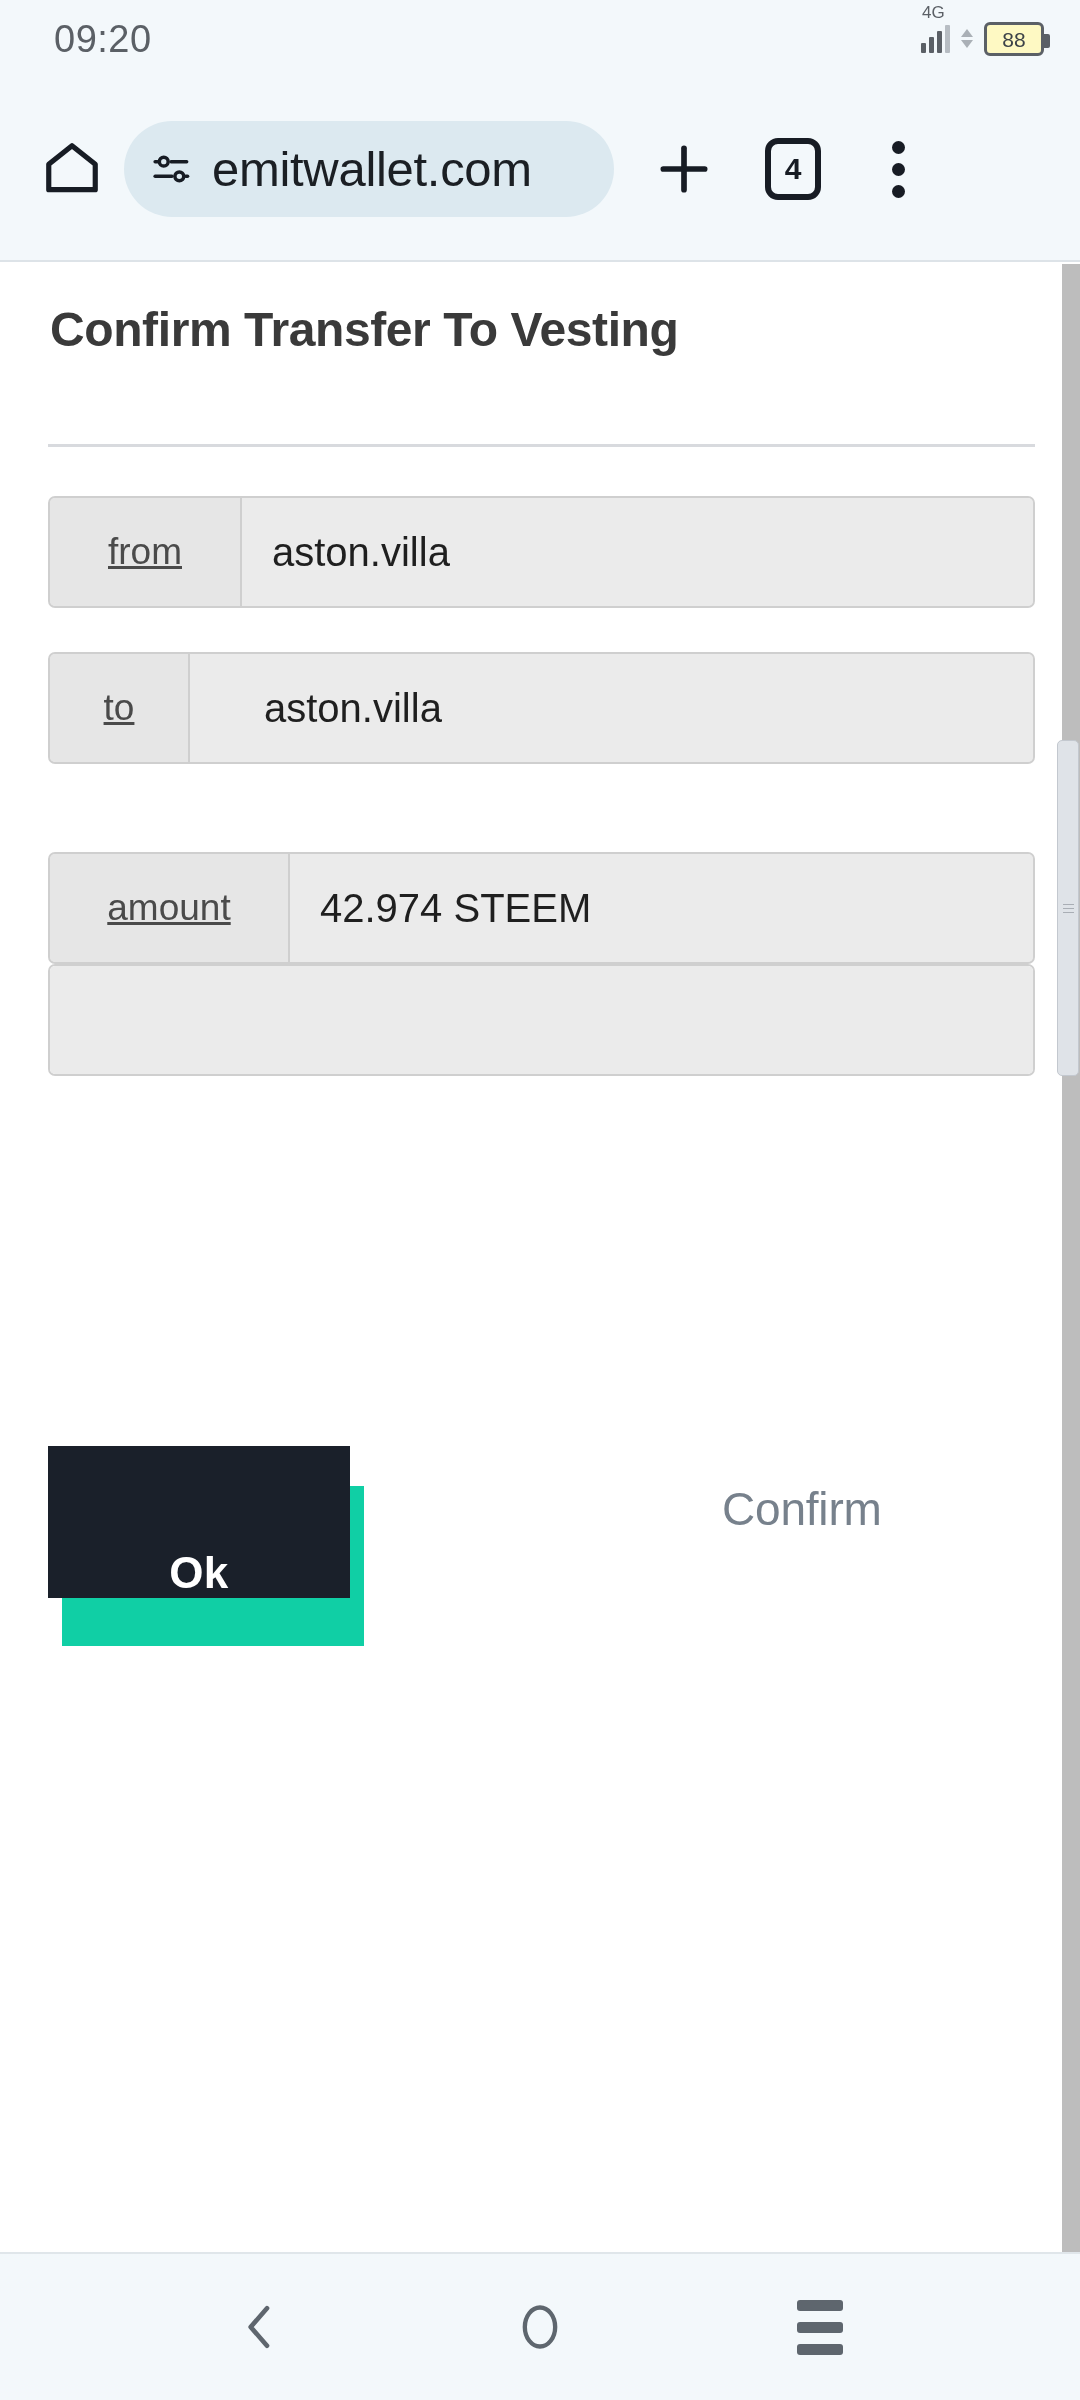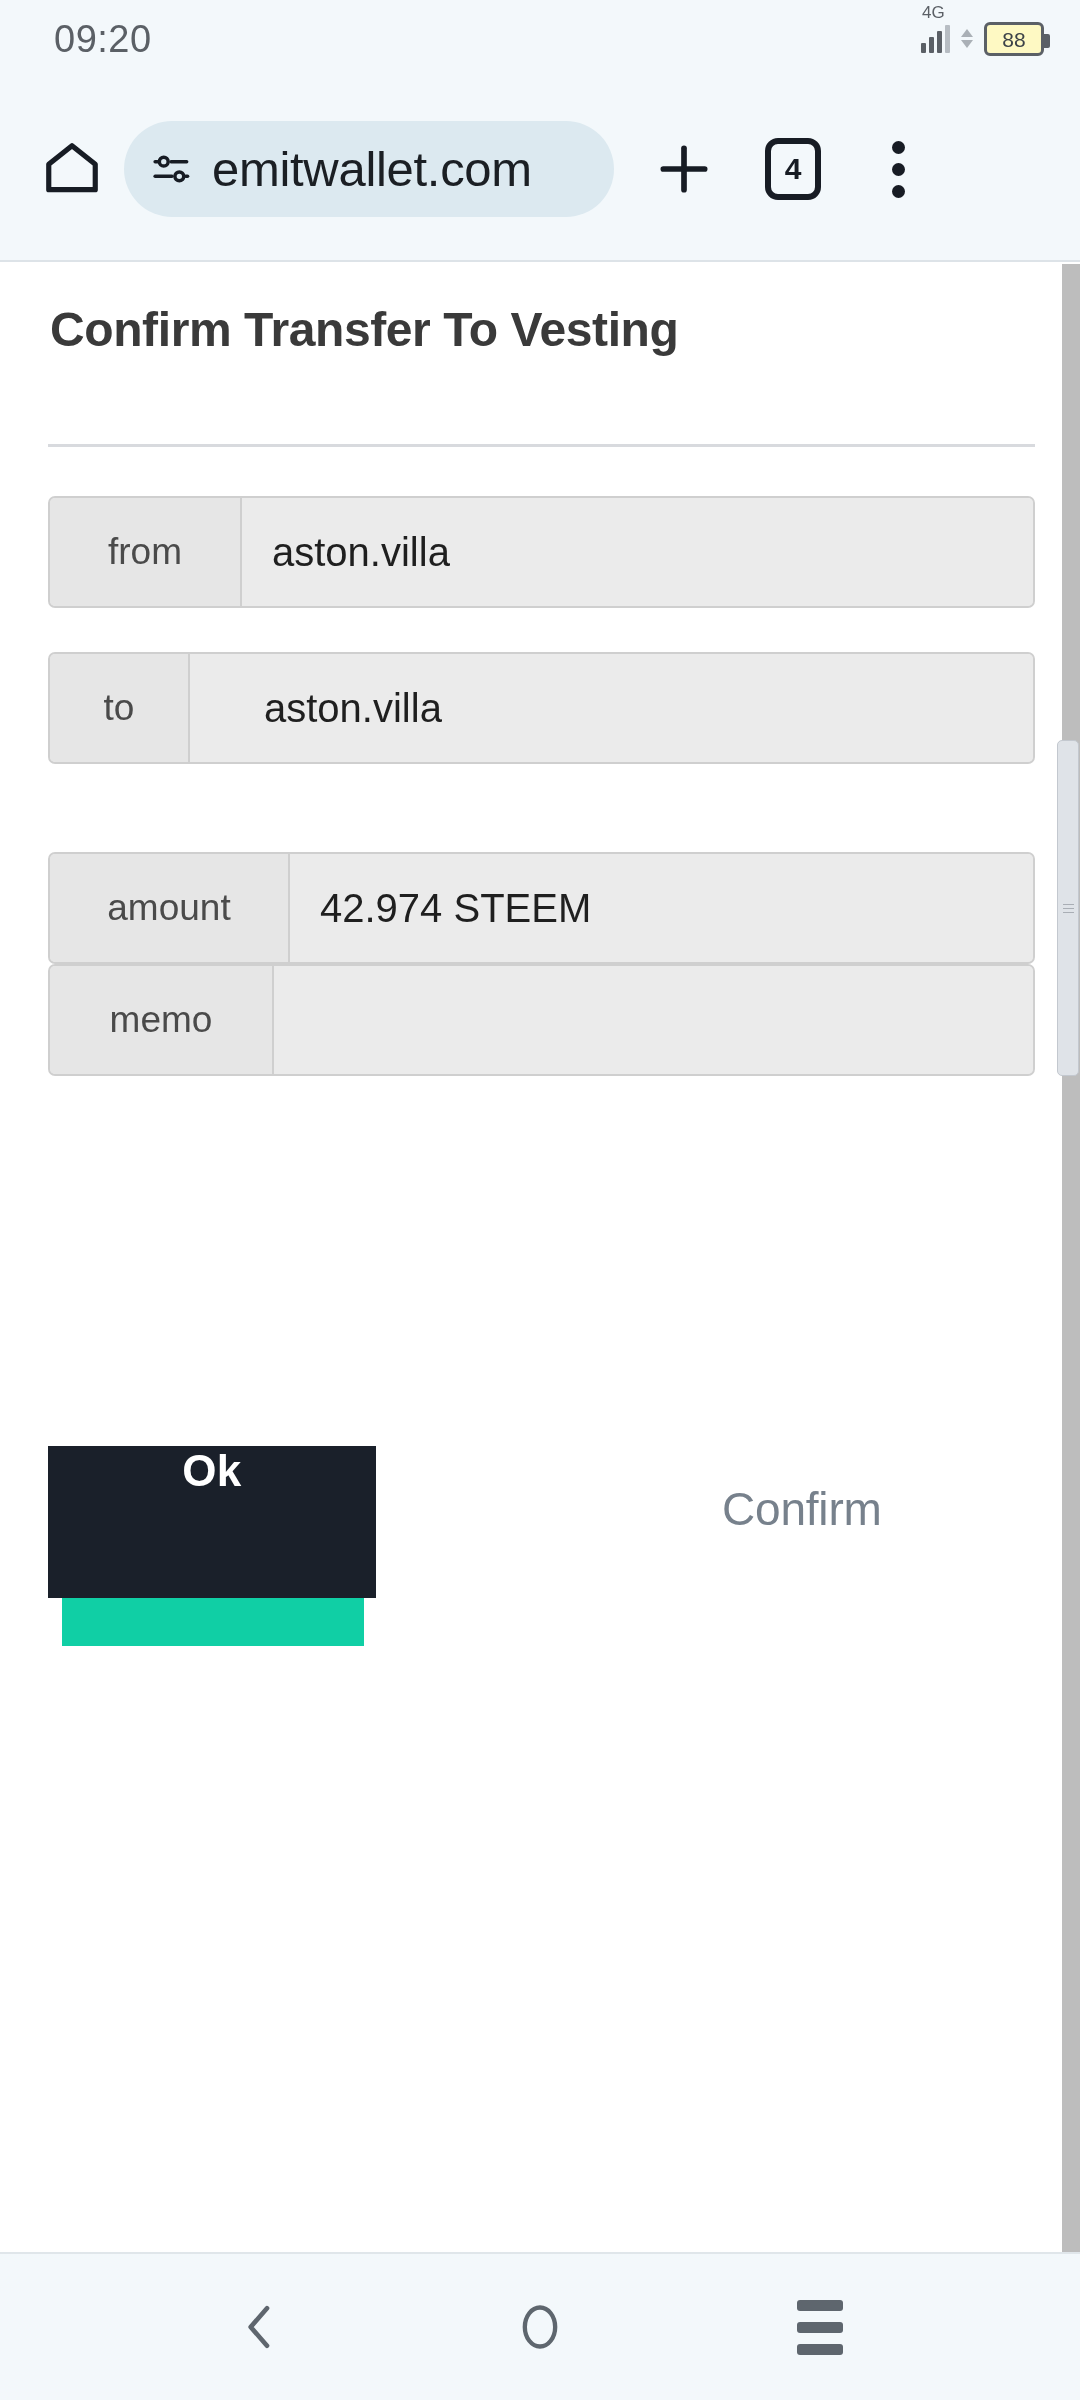--- a/index.html
+++ b/index.html
@@ -160,20 +160,21 @@
     background:#ebebeb;
     overflow:hidden;
   }
   .field-label {
     background:#e6e6e6;
     border-right:2px solid #cfcfcf;
     display:flex; align-items:center;
     padding:0 32px;
     font-size:37px; color:#4a4a4a;
     white-space:nowrap;
+    text-decoration:underline;
   }
   .field-value {
     flex:1;
     display:flex; align-items:center;
     padding:0 30px;
     font-size:40px; color:#1f1f1f;
     white-space:nowrap;
     background:#ebebeb;
   }
 
@@ -188,23 +189,23 @@
   #row-memo .field-label   { min-width:224px; justify-content:center; }
 
   
   #ok-button-shadow {
     position:absolute; left:62px; top:1222px;
     width:302px; height:160px;
     background:#10cfa5;
   }
   #ok-button {
     position:absolute; left:48px; top:1182px;
-    width:328px; height:152px;
+    width:302px; height:152px;
     background:#1a202a;
-    display:flex; align-items:flex-start; justify-content:center;
+    display:flex; align-items:flex-end; justify-content:center;
     border:none; cursor:pointer;
   }
   #ok-button span {
     font-size:44px; font-weight:bold; color:#ffffff;
     letter-spacing:0.4px;
   }
   #cancel-button {
     position:absolute; left:722px; top:1218px;
     font-size:46px; color:#77818c;
     background:none; border:none; cursor:pointer;
@@ -341,21 +342,20 @@
       <div class="field-label">to</div>
       <div class="field-value">aston.villa</div>
     </div>
 
     <div class="field-row" id="row-amount">
       <div class="field-label">amount</div>
       <div class="field-value">42.974 STEEM</div>
     </div>
 
     <div class="field-row" id="row-memo">
-      <div class="field-label">memo</div>
       <div class="field-value"></div>
     </div>
 
     <div id="ok-button-shadow"></div>
     <button id="ok-button">
       <span>Ok</span>
     </button>
 
     <button id="cancel-button">Confirm</button>
 

